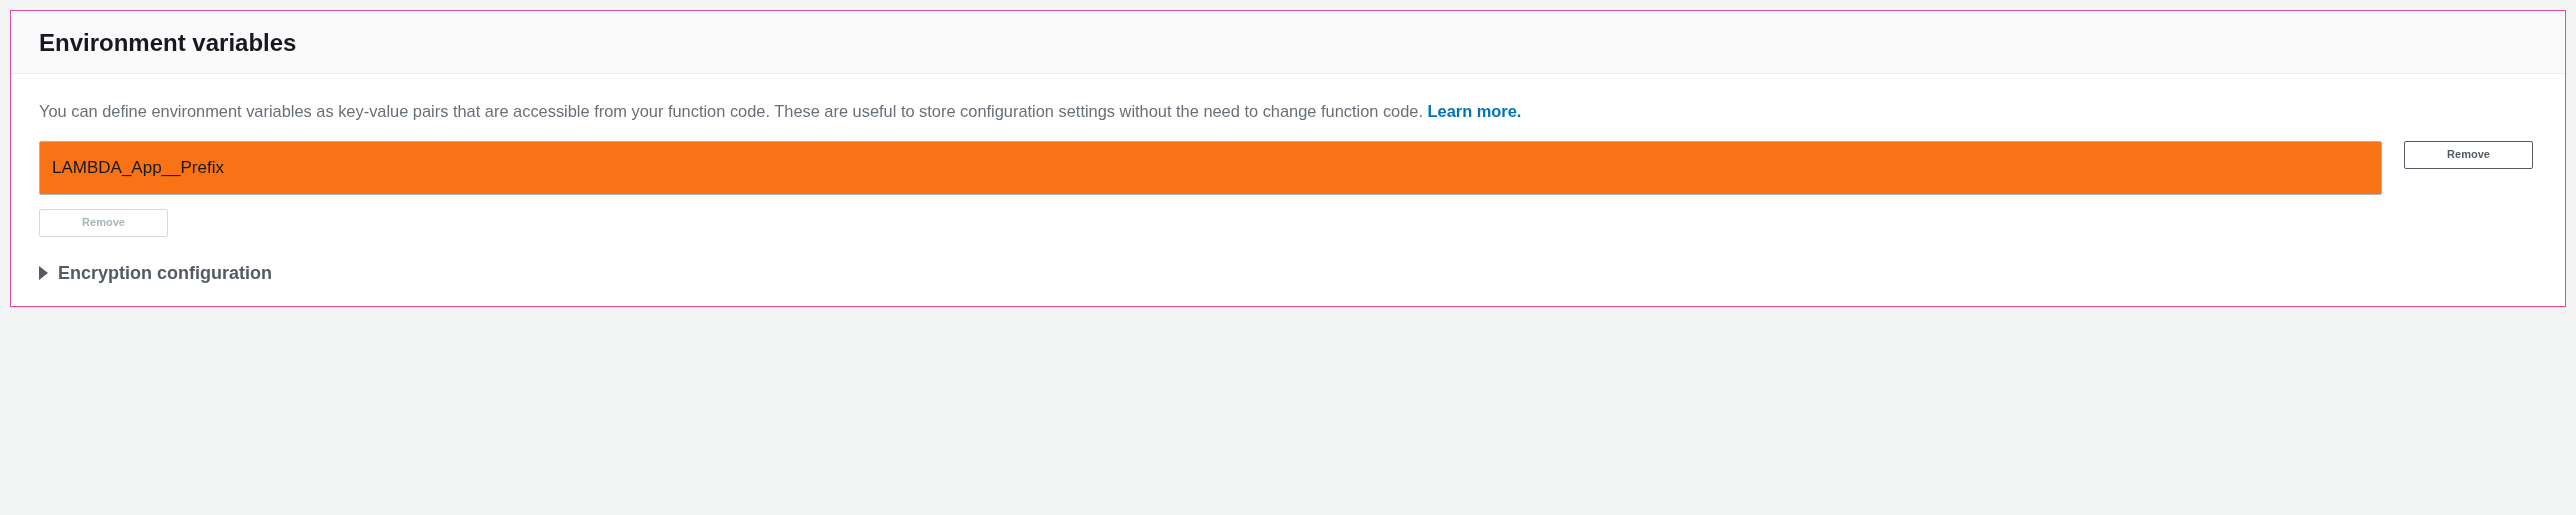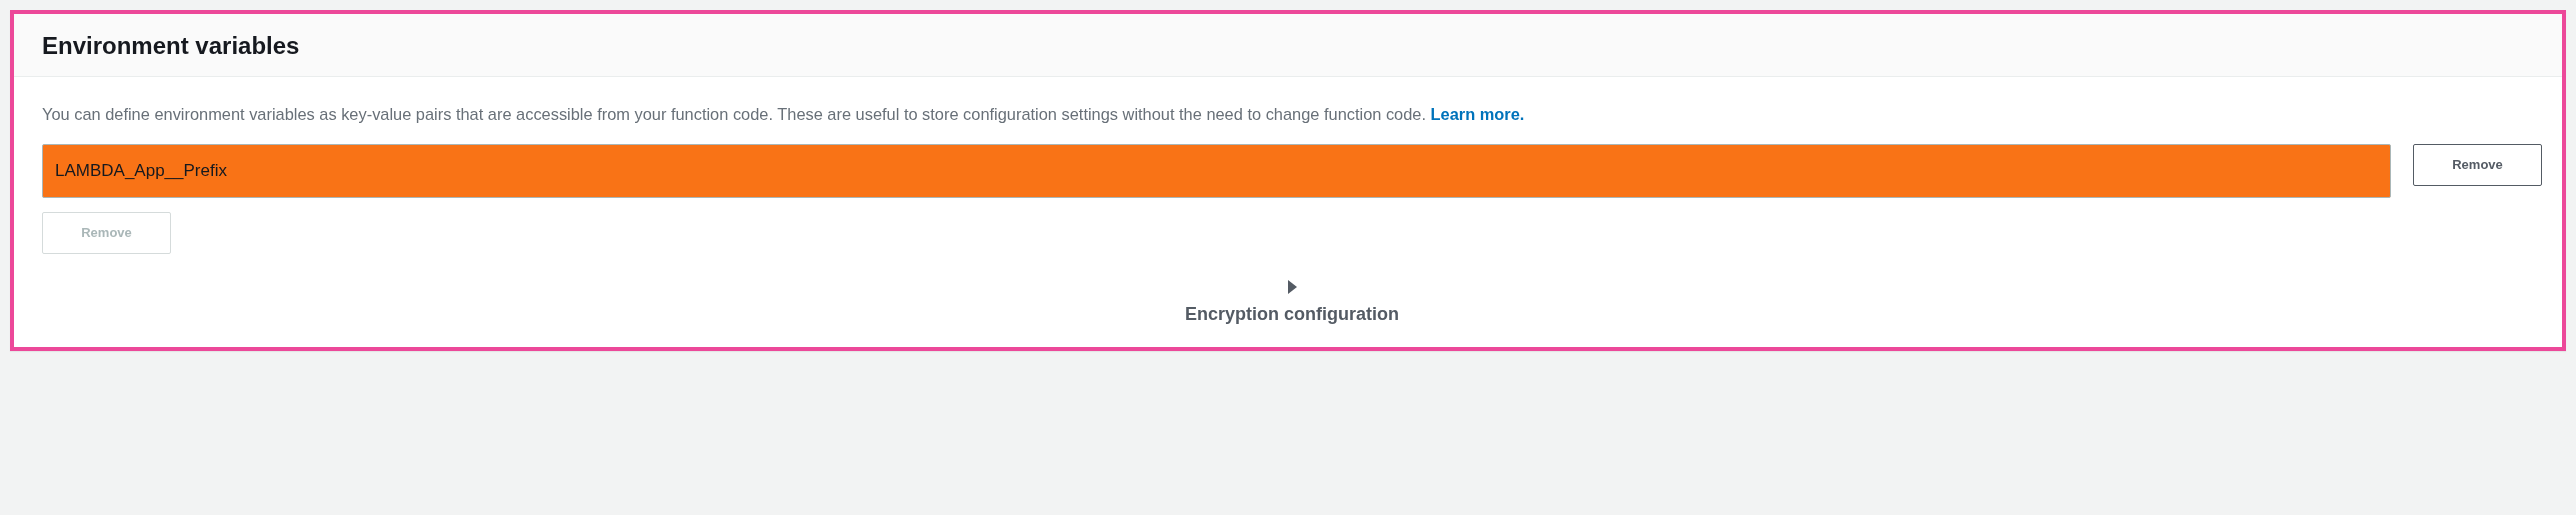--- a/index.html
+++ b/index.html
@@ -5,36 +5,36 @@
   * { box-sizing: border-box; }
   body {
     margin: 0;
     padding: 10px;
     background: #f2f3f3;
     font-family: "Amazon Ember", "Helvetica Neue", Arial, sans-serif;
     color: #16191f;
   }
   .panel {
     background: #fff;
-    border: 4px solid #ec4899;
+    border: 1px solid #ec4899;
     box-shadow: 0 1px 1px rgba(0,0,0,0.05);
   }
   .panel-header {
     padding: 18px 28px 16px 28px;
     border-bottom: 1px solid #eaeded;
     background: #fafafa;
   }
   .panel-title {
     font-size: 24px;
     font-weight: 700;
     margin: 0;
     color: #16191f;
   }
   .panel-body {
-    padding: 26px 20px 22px 28px;
+    padding: 26px 32px 22px 28px;
   }
   .description {
     font-size: 16.4px;
     color: #687078;
     margin: 0 0 18px 0;
     line-height: 1.4;
   }
   .learn-link {
     color: #0073bb;
     font-weight: 700;
@@ -63,23 +63,23 @@
     border: 1px solid #aab7b8;
     border-radius: 2px;
     color: #16191f;
     background: #f97316;
   }
   input[type=text]::placeholder {
     color: #879196;
     font-style: italic;
   }
   .btn {
-    height: 42px;
+    height: 28px;
     width: 100%;
-    font-size: 13px;
+    font-size: 11px;
     font-weight: 700;
     border-radius: 2px;
     cursor: pointer;
     text-align: center;
     line-height: 1;
     padding: 0 16px;
   }
   .btn-normal {
     background: #fff;
     border: 1px solid #545b64;
@@ -91,21 +91,20 @@
     color: #aab7b8;
     cursor: default;
   }
   .expand {
     display: flex;
     align-items: center;
     gap: 10px;
     margin-top: 26px;
     cursor: pointer;
     user-select: none;
-    flex-direction: column;
   }
   .expand-caret {
     width: 0; height: 0;
     border-top: 7px solid transparent;
     border-bottom: 7px solid transparent;
     border-left: 9px solid #545b64;
   }
   .expand-label {
     font-size: 18px;
     font-weight: 700;

